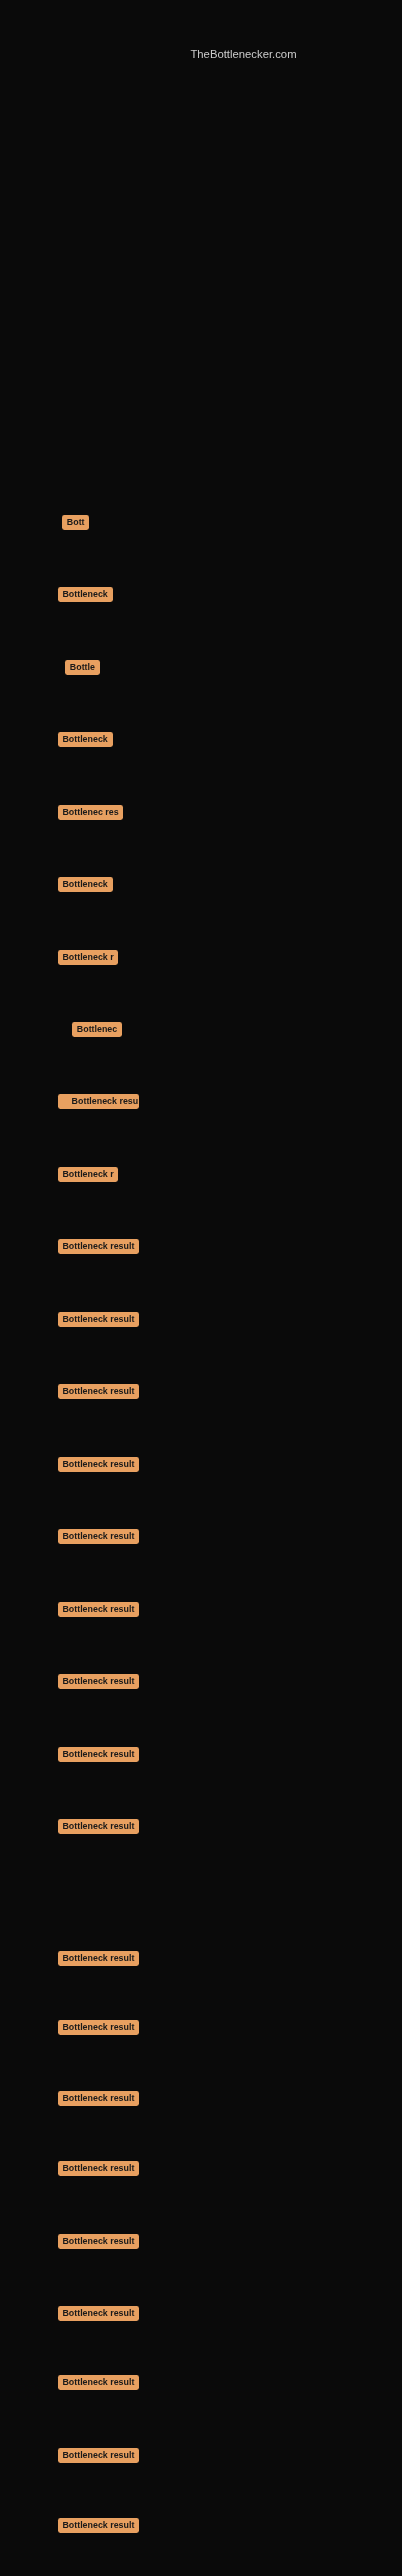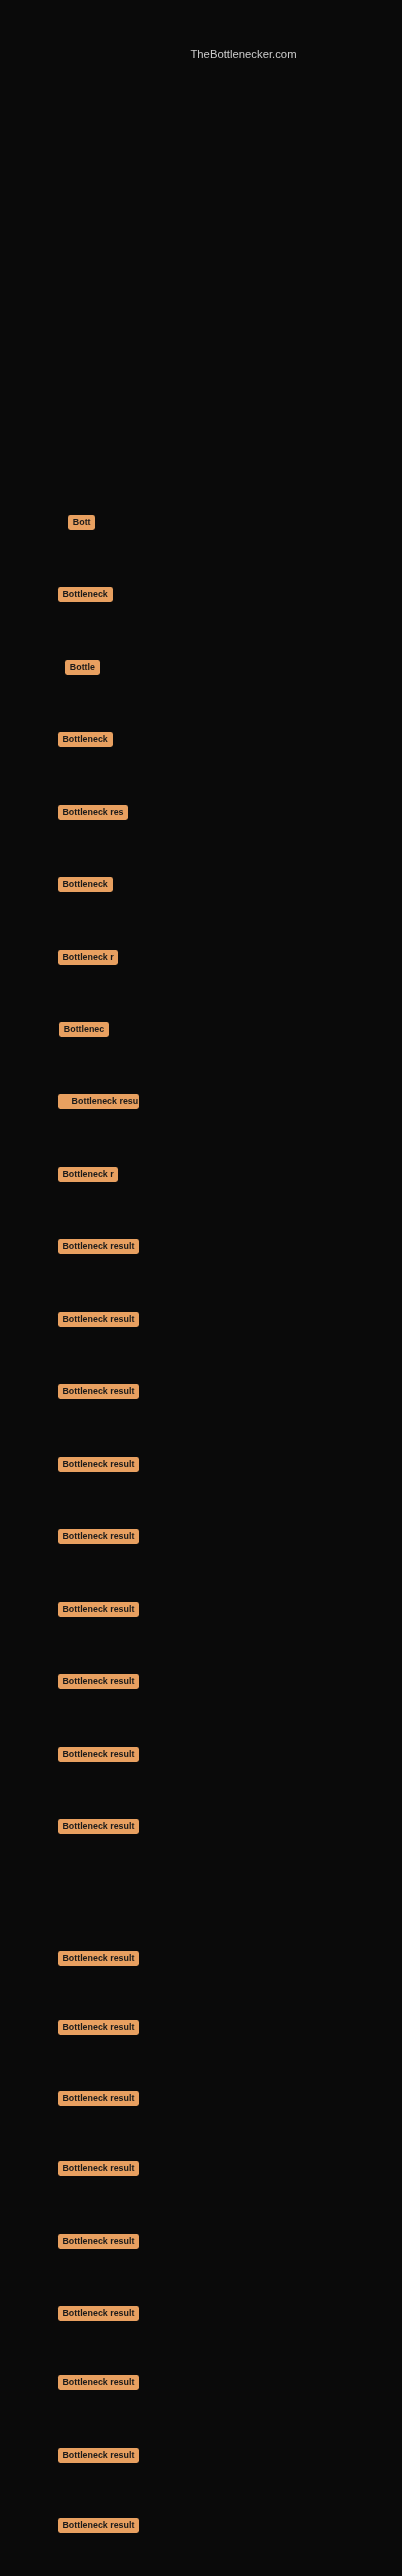--- a/index.html
+++ b/index.html
@@ -42,42 +42,42 @@
       left: 0;
       display: flex;
       align-items: center;
     }
   </style>
 </head>
 <body>
 
 <span class="site-title">TheBottlenecker.com</span>
 
-<div class="result-row" style="top: 459px; left: 12px;">
+<div class="result-row" style="top: 459px; left: 6px;">
     <span class="bottleneck-badge" style="max-width: 31px; overflow: hidden;">Bott</span>
   </div>
 <div class="result-row" style="top: 531px; left: 1.6px;">
     <span class="bottleneck-badge" style="max-width: 56px; overflow: hidden;">Bottleneck</span>
   </div>
 <div class="result-row" style="top: 604px; left: 9px;">
     <span class="bottleneck-badge" style="max-width: 39px; overflow: hidden;">Bottle</span>
   </div>
 <div class="result-row" style="top: 676px; left: 1.6px;">
     <span class="bottleneck-badge" style="max-width: 56px; overflow: hidden;">Bottleneck</span>
   </div>
 <div class="result-row" style="top: 749px; left: 1.6px;">
-    <span class="bottleneck-badge" style="max-width: 76px; overflow: hidden;">Bottleneck res</span>
+    <span class="bottleneck-badge" style="max-width: 76px; overflow: hidden;">Bottlenec res</span>
   </div>
 <div class="result-row" style="top: 821px; left: 1.6px;">
     <span class="bottleneck-badge" style="max-width: 56px; overflow: hidden;">Bottleneck</span>
   </div>
 <div class="result-row" style="top: 894px; left: 1.6px;">
     <span class="bottleneck-badge" style="max-width: 63px; overflow: hidden;">Bottleneck r</span>
   </div>
-<div class="result-row" style="top: 966px; left: 3px; align-items: flex-end;">
+<div class="result-row" style="top: 966px; left: 16px; align-items: flex-end;">
     <span class="bottleneck-badge" style="max-width: 52px; overflow: hidden;">Bottlenec</span>
   </div>
 <div class="result-row" style="top: 1038px; left: 1.6px;">
     <span class="bottleneck-badge" style="max-width: 81px; overflow: hidden; padding-left: 14px;">Bottleneck resu</span>
   </div>
 <div class="result-row" style="top: 1111px; left: 1.6px;">
     <span class="bottleneck-badge" style="max-width: 63px; overflow: hidden;">Bottleneck r</span>
   </div>
 <div class="result-row" style="top: 1183px; left: 1.6px;">
     <span class="bottleneck-badge" style="max-width: 93px; overflow: hidden;">Bottleneck result</span>

